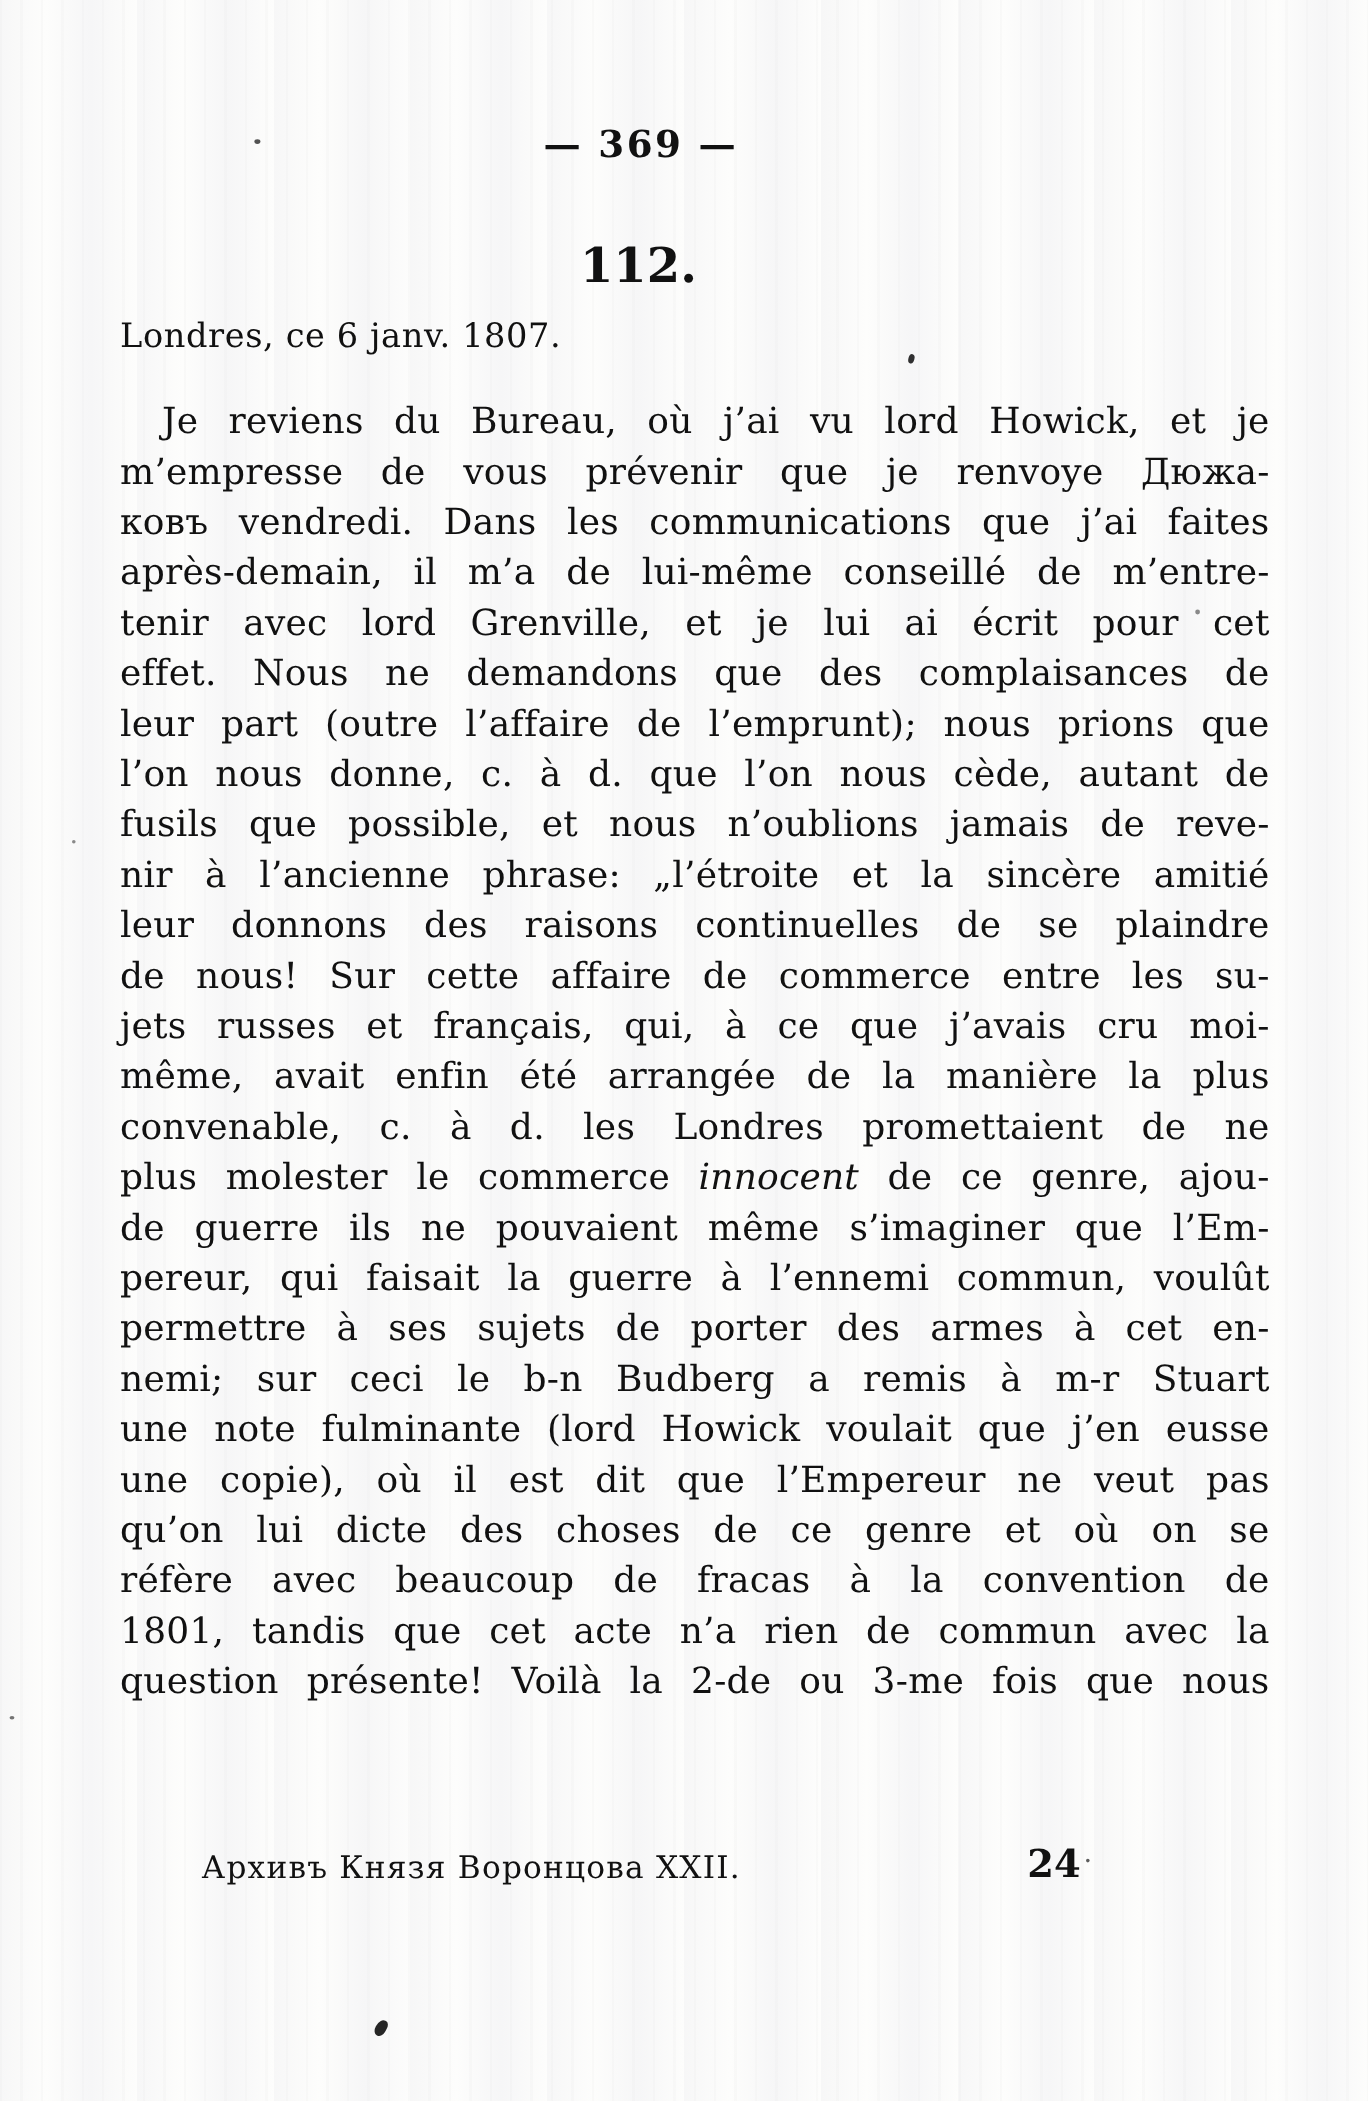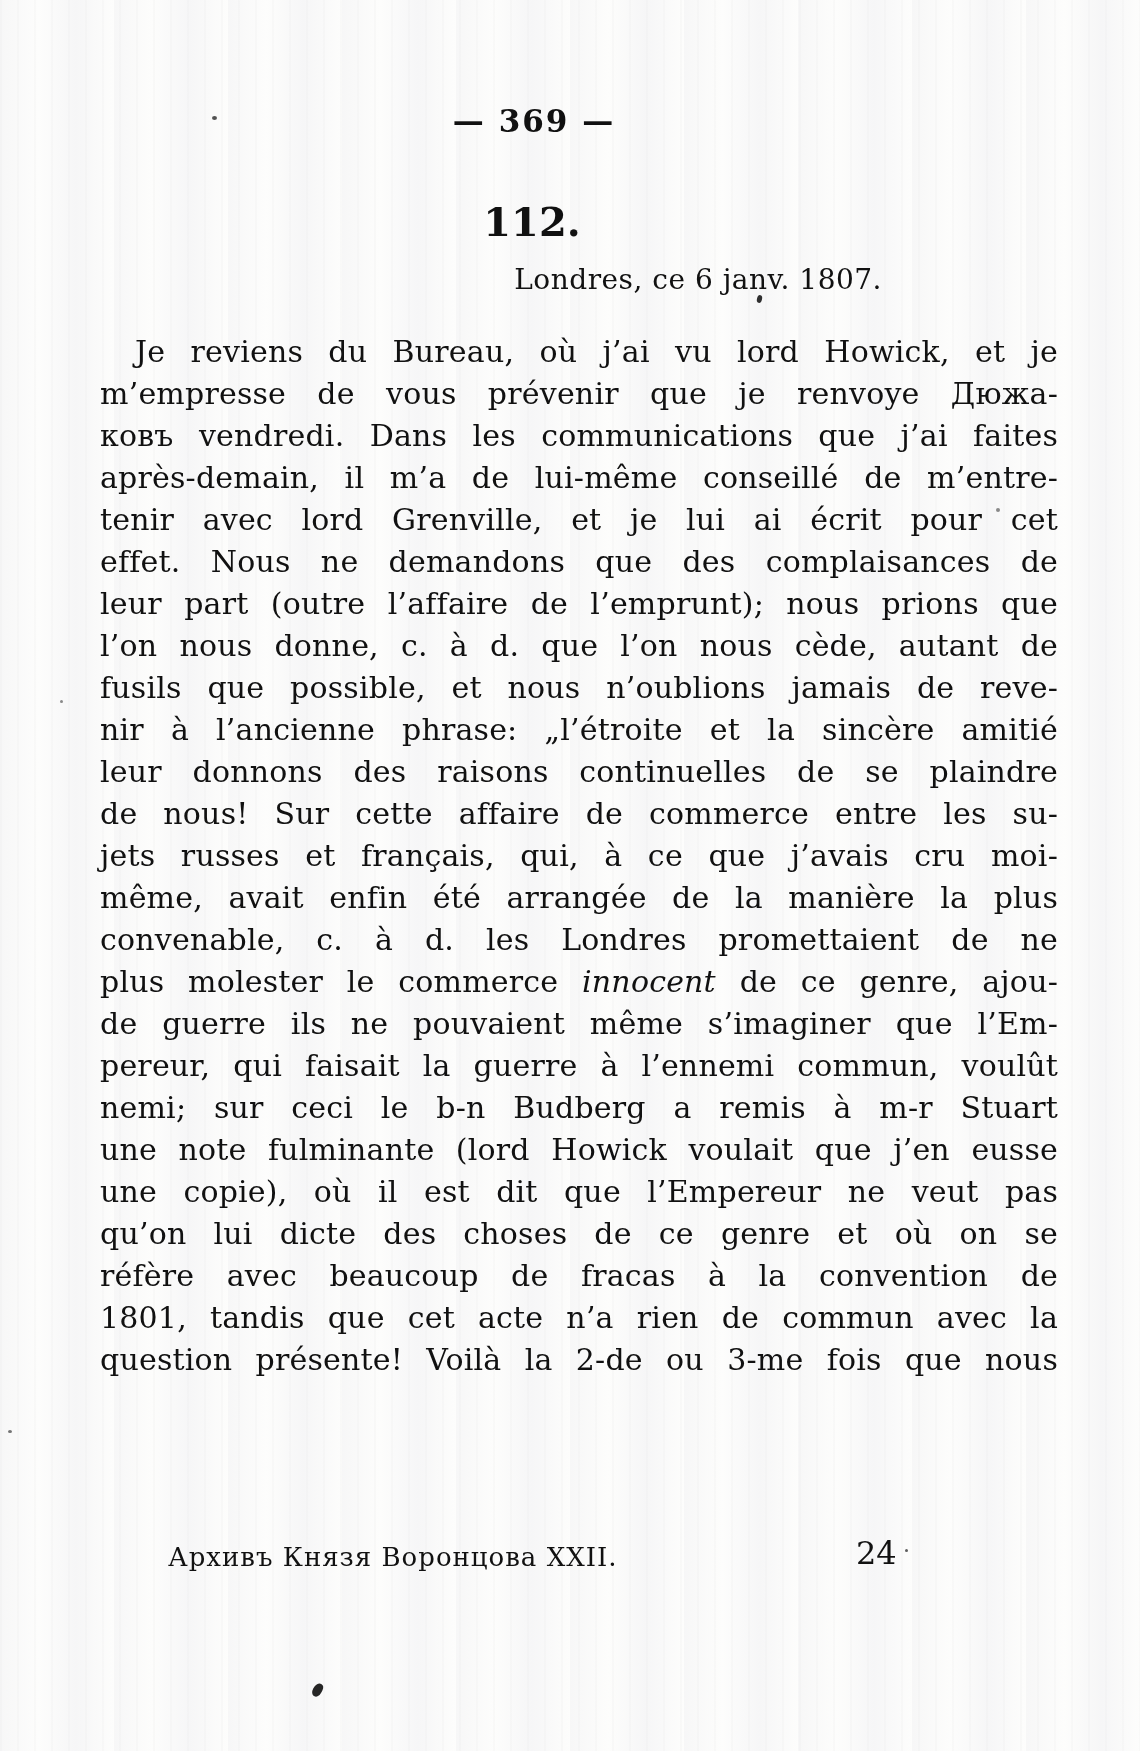--- a/index.html
+++ b/index.html
@@ -46,21 +46,20 @@
     font-weight: bold;
   }
 
   .dateline {
     position: absolute;
     top: 263px;
     left: 100px;
     width: 958px;
     box-sizing: border-box;
     padding-right: 176px;
-    text-align: right;
     font-size: 28px;
     letter-spacing: 0.5px;
   }
 
   .body-text {
     position: absolute;
     top: 331px;
     left: 100px;
     width: 958px;
     font-size: 30px;
@@ -85,21 +84,21 @@
     top: 1542px;
     left: 168px;
     font-size: 26px;
     letter-spacing: 1px;
   }
   .footer-right {
     position: absolute;
     top: 1534px;
     left: 856px;
     font-size: 32px;
-    font-weight: normal;
+    font-weight: bold;
   }
 
   .speck {
     position: absolute;
     background: #1a1a1a;
     border-radius: 50%;
   }
   .speck.s1 { left: 212px; top: 116px; width: 5px; height: 4px; opacity: .75; }
   .speck.s2 { left: 757px; top: 295px; width: 5px; height: 8px; opacity: .9; transform: rotate(15deg); }
   .speck.s3 { left: 996px; top: 508px; width: 4px; height: 4px; opacity: .5; }
@@ -130,20 +129,21 @@
     <div class="line"><span>fusils que possible, et nous n’oublions jamais de reve-</span></div>
     <div class="line"><span>nir à l’ancienne phrase: „l’étroite et la sincère amitié</span></div>
     <div class="line"><span>leur donnons des raisons continuelles de se plaindre</span></div>
     <div class="line"><span>de nous! Sur cette affaire de commerce entre les su-</span></div>
     <div class="line"><span>jets russes et français, qui, à ce que j’avais cru moi-</span></div>
     <div class="line"><span>même, avait enfin été arrangée de la manière la plus</span></div>
     <div class="line"><span>convenable, c. à d. les Londres promettaient de ne</span></div>
     <div class="line"><span>plus molester le commerce </span><span class="italic">innocent</span><span> de ce genre, ajou-</span></div>
     <div class="line"><span>de guerre ils ne pouvaient même s’imaginer que l’Em-</span></div>
     <div class="line"><span>pereur, qui faisait la guerre à l’ennemi commun, voulût</span></div>
+    <div class="line"><span>permettre à ses sujets de porter des armes à cet en-</span></div>
     <div class="line"><span>nemi; sur ceci le b-n Budberg a remis à m-r Stuart</span></div>
     <div class="line"><span>une note fulminante (lord Howick voulait que j’en eusse</span></div>
     <div class="line"><span>une copie), où il est dit que l’Empereur ne veut pas</span></div>
     <div class="line"><span>qu’on lui dicte des choses de ce genre et où on se</span></div>
     <div class="line"><span>réfère avec beaucoup de fracas à la convention de</span></div>
     <div class="line"><span>1801, tandis que cet acte n’a rien de commun avec la</span></div>
     <div class="line"><span>question présente! Voilà la 2-de ou 3-me fois que nous</span></div>
   </div>
 
 <div class="footer-left">Архивъ Князя Воронцова XXII.</div>

